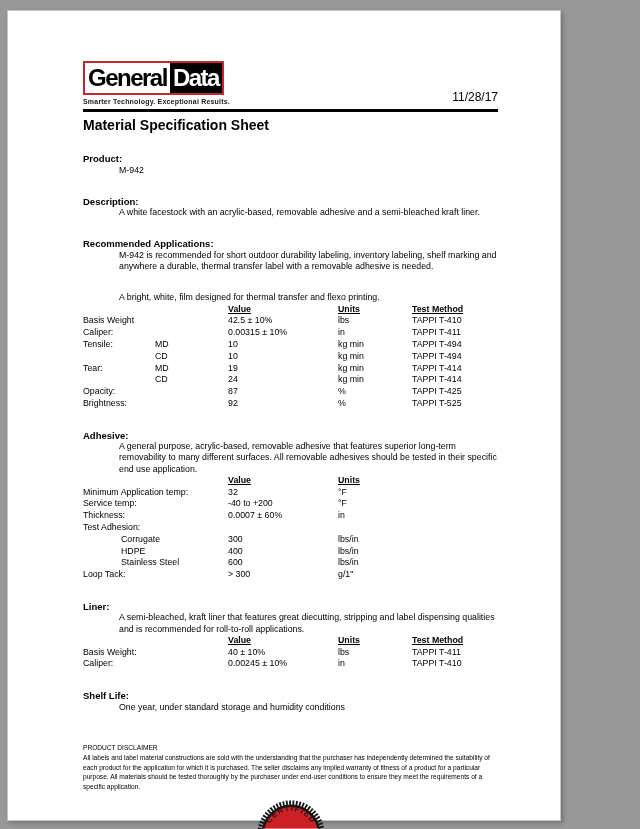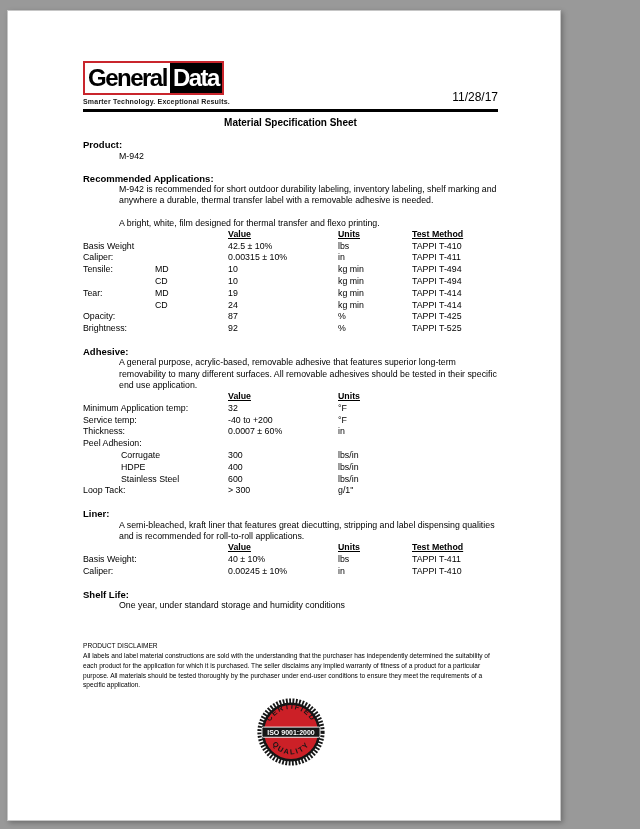--- a/index.html
+++ b/index.html
@@ -29,24 +29,24 @@
   .logo-seg {
     font-weight:bold; font-size:24px; line-height:29px;
     letter-spacing:-1.5px; padding:0 3px;
     font-family:"Liberation Sans", sans-serif;
   }
   .logo-general { background:#fff; color:#000; }
   .logo-data   { background:#000; color:#fff; }
   .tagline { font-size:7px; font-weight:bold; color:#1a1a1a; margin-top:3px; letter-spacing:0.2px; }
   .date { font-size:12px; padding-bottom:1px; }
   .divider { height:3px; background:#000; margin-top:4px; }
-  .doc-title { text-align:center; font-weight:bold; font-size:10px; margin-top:5px; }
-
-  
-  .section { margin-top:11px; }
+  .doc-title { text-align:left; font-weight:bold; font-size:14px; margin-top:5px; }
+
+  
+  .section { margin-top:20px; }
   .heading { font-weight:bold; font-size:9.5px; line-height:11.5px; }
   .body-text { font-size:8.8px; line-height:11.2px;padding-left:36px; }
 
   
   .grid { display:grid; font-size:8.8px; line-height:11.8px; }
   .grid-5 { grid-template-columns:72px 73px 110px 74px 1fr; }
   .grid-4 { grid-template-columns:145px 110px 74px 1fr; }
   .grid-3 { grid-template-columns:145px 110px 1fr; }
   .cell { white-space:nowrap; overflow:visible; }
   .indent { padding-left:38px; }
@@ -74,20 +74,24 @@
     <div class="date">11/28/17</div>
   </div>
   <div class="divider"></div>
   <div class="doc-title">Material Specification Sheet</div>
 
   <div class="section">
     <div class="heading">Product:</div>
     <div class="body-text">M-942</div>
   </div>
 
+  <div class="section">
+    <div class="heading">Description:</div>
+    <div class="body-text">A white facestock with an acrylic-based, removable adhesive and a semi-bleached kraft liner.</div>
+  </div>
 
   <div class="section">
     <div class="heading">Recommended Applications:</div>
     <div class="body-text">M-942 is recommended for short outdoor durability labeling, inventory labeling, shelf marking and anywhere a durable, thermal transfer label with a removable adhesive is needed.</div>
   </div>
 
   <div class="section">
     <div class="body-text">A bright, white, film designed for thermal transfer and flexo printing.</div>
     <div class="grid grid-5">
       <div class="cell"></div>
@@ -159,21 +163,21 @@
       <div class="cell">°F</div>
 
       <div class="cell">Service temp:</div>
       <div class="cell">-40 to +200</div>
       <div class="cell">°F</div>
 
       <div class="cell">Thickness:</div>
       <div class="cell">0.0007 ± 60%</div>
       <div class="cell">in</div>
 
-      <div class="cell">Peel Adhesion:</div>
+      <div class="cell">Test Adhesion:</div>
       <div class="cell"></div>
       <div class="cell"></div>
 
       <div class="cell indent">Corrugate</div>
       <div class="cell">300</div>
       <div class="cell">lbs/in</div>
 
       <div class="cell indent">HDPE</div>
       <div class="cell">400</div>
       <div class="cell">lbs/in</div>

